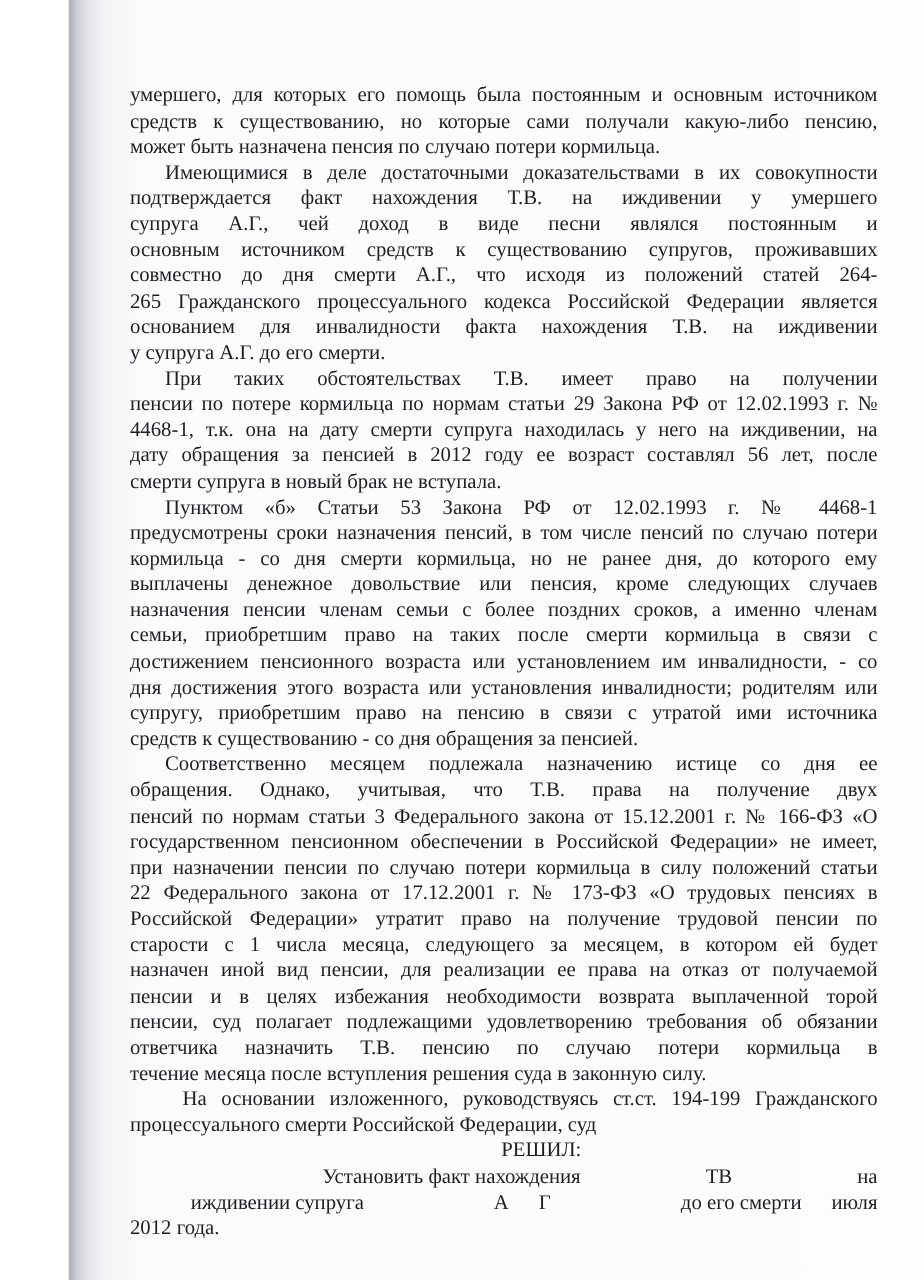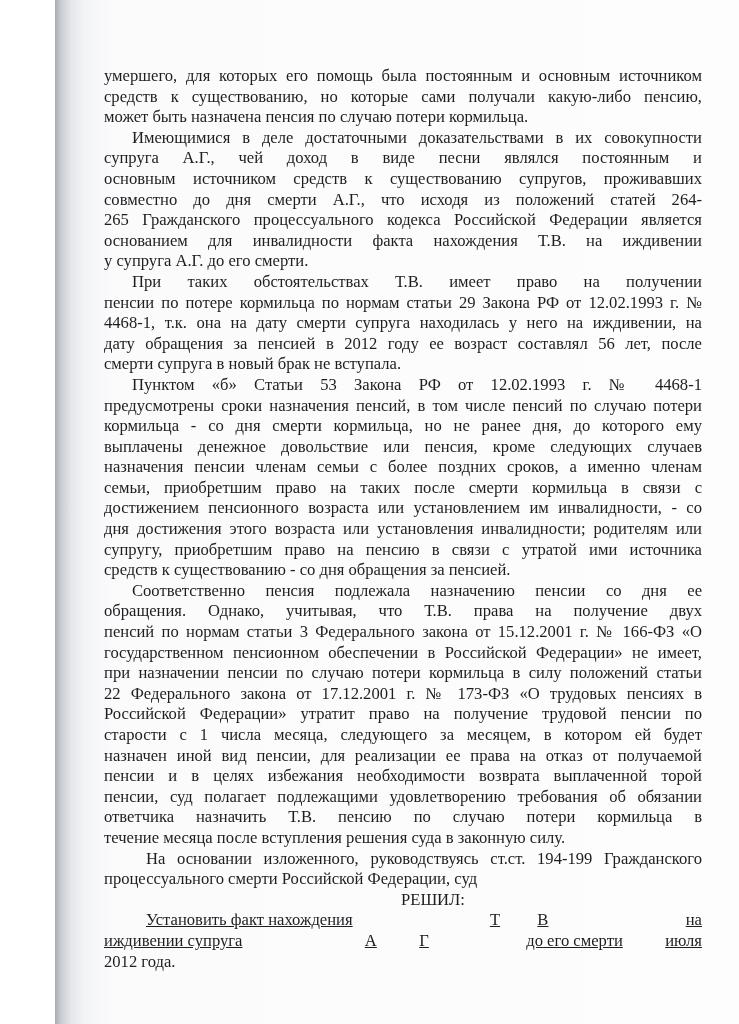--- a/index.html
+++ b/index.html
@@ -48,23 +48,22 @@
       padding-left: 28px;
     }
     .line.indent2 {
       padding-left: 42px;
     }
     .line > span {
       white-space: normal;
     }
     .flex {
       display: flex;
-      justify-content: space-between;
+      justify-content: flex-end;
       white-space: nowrap;
-      text-decoration: underline;
     }
     .flex > span { white-space: pre; }
     .center {
       text-align: center;
       text-align-last: center;
     }
   </style>
 </head>
 <body>
 
@@ -74,20 +73,21 @@
   <div class="text">
 
     <div>
       <span class="line">умершего, для которых его помощь была постоянным и основным источником</span>
       <span class="line">средств к существованию, но которые сами получали какую-либо пенсию,</span>
       <span class="line last">может быть назначена пенсия по случаю потери кормильца.</span>
     </div>
 
     <div>
       <span class="line indent">Имеющимися в деле достаточными доказательствами в их совокупности</span>
+      <span class="line">подтверждается факт нахождения                    Т.В. на иждивении у умершего</span>
       <span class="line">супруга                    А.Г., чей доход в виде песни являлся постоянным и</span>
       <span class="line">основным источником средств к существованию супругов, проживавших</span>
       <span class="line">совместно до дня смерти                А.Г., что исходя из положений статей 264-</span>
       <span class="line">265 Гражданского процессуального кодекса Российской Федерации является</span>
       <span class="line">основанием для инвалидности факта нахождения                    Т.В. на иждивении</span>
       <span class="line last">у супруга                    А.Г. до его смерти.</span>
     </div>
 
     <div>
       <span class="line indent">При таких обстоятельствах                    Т.В. имеет право на получении</span>
@@ -104,21 +104,21 @@
       <span class="line">выплачены денежное довольствие или пенсия, кроме следующих случаев</span>
       <span class="line">назначения пенсии членам семьи с более поздних сроков, а именно членам</span>
       <span class="line">семьи, приобретшим право на таких после смерти кормильца в связи с</span>
       <span class="line">достижением пенсионного возраста или установлением им инвалидности, - со</span>
       <span class="line">дня достижения этого возраста или установления инвалидности; родителям или</span>
       <span class="line">супругу, приобретшим право на пенсию в связи с утратой ими источника</span>
       <span class="line last">средств к существованию - со дня обращения за пенсией.</span>
     </div>
 
     <div>
-      <span class="line indent">Соответственно пенсия подлежала назначению пенсии со дня ее</span>
+      <span class="line indent">Соответственно месяцем подлежала назначению истице со дня ее</span>
       <span class="line">обращения. Однако, учитывая, что                    Т.В. права на получение двух</span>
       <span class="line">пенсий по нормам статьи 3 Федерального закона от 15.12.2001 г. № 166-ФЗ «О</span>
       <span class="line">государственном пенсионном обеспечении в Российской Федерации» не имеет,</span>
       <span class="line">при назначении пенсии по случаю потери кормильца в силу положений статьи</span>
       <span class="line">22 Федерального закона от 17.12.2001 г. № 173-ФЗ «О трудовых пенсиях в</span>
       <span class="line">Российской Федерации» утратит право на получение трудовой пенсии по</span>
       <span class="line">старости с 1 числа месяца, следующего за месяцем, в котором ей будет</span>
       <span class="line">назначен иной вид пенсии, для реализации ее права на отказ от получаемой</span>
       <span class="line">пенсии и в целях избежания необходимости возврата выплаченной торой</span>
       <span class="line">пенсии, суд полагает подлежащими удовлетворению требования об обязании</span>
@@ -137,20 +137,20 @@
       <div class="line flex" style="padding-left:42px; height:20.6px; text-align-last:auto;">
         <span>Установить факт нахождения</span>
         <span style="margin-left:100px;">Т</span>
         <span>В</span>
         <span style="margin-left:100px;">на</span>
       </div>
       <div class="line flex" style="height:20.6px; text-align-last:auto;gap:24px;">
         <span>иждивении супруга</span>
         <span style="margin-left:80px;">А</span>
         <span>Г</span>
-        <span style="margin-left:55px;">до его смерти</span>
+        <span style="margin-left:80px;">до его смерти</span>
         <span>июля</span>
       </div>
       <span class="line last">2012 года.</span>
     </div>
 
   </div>
 </div>
 
 </body></html>

